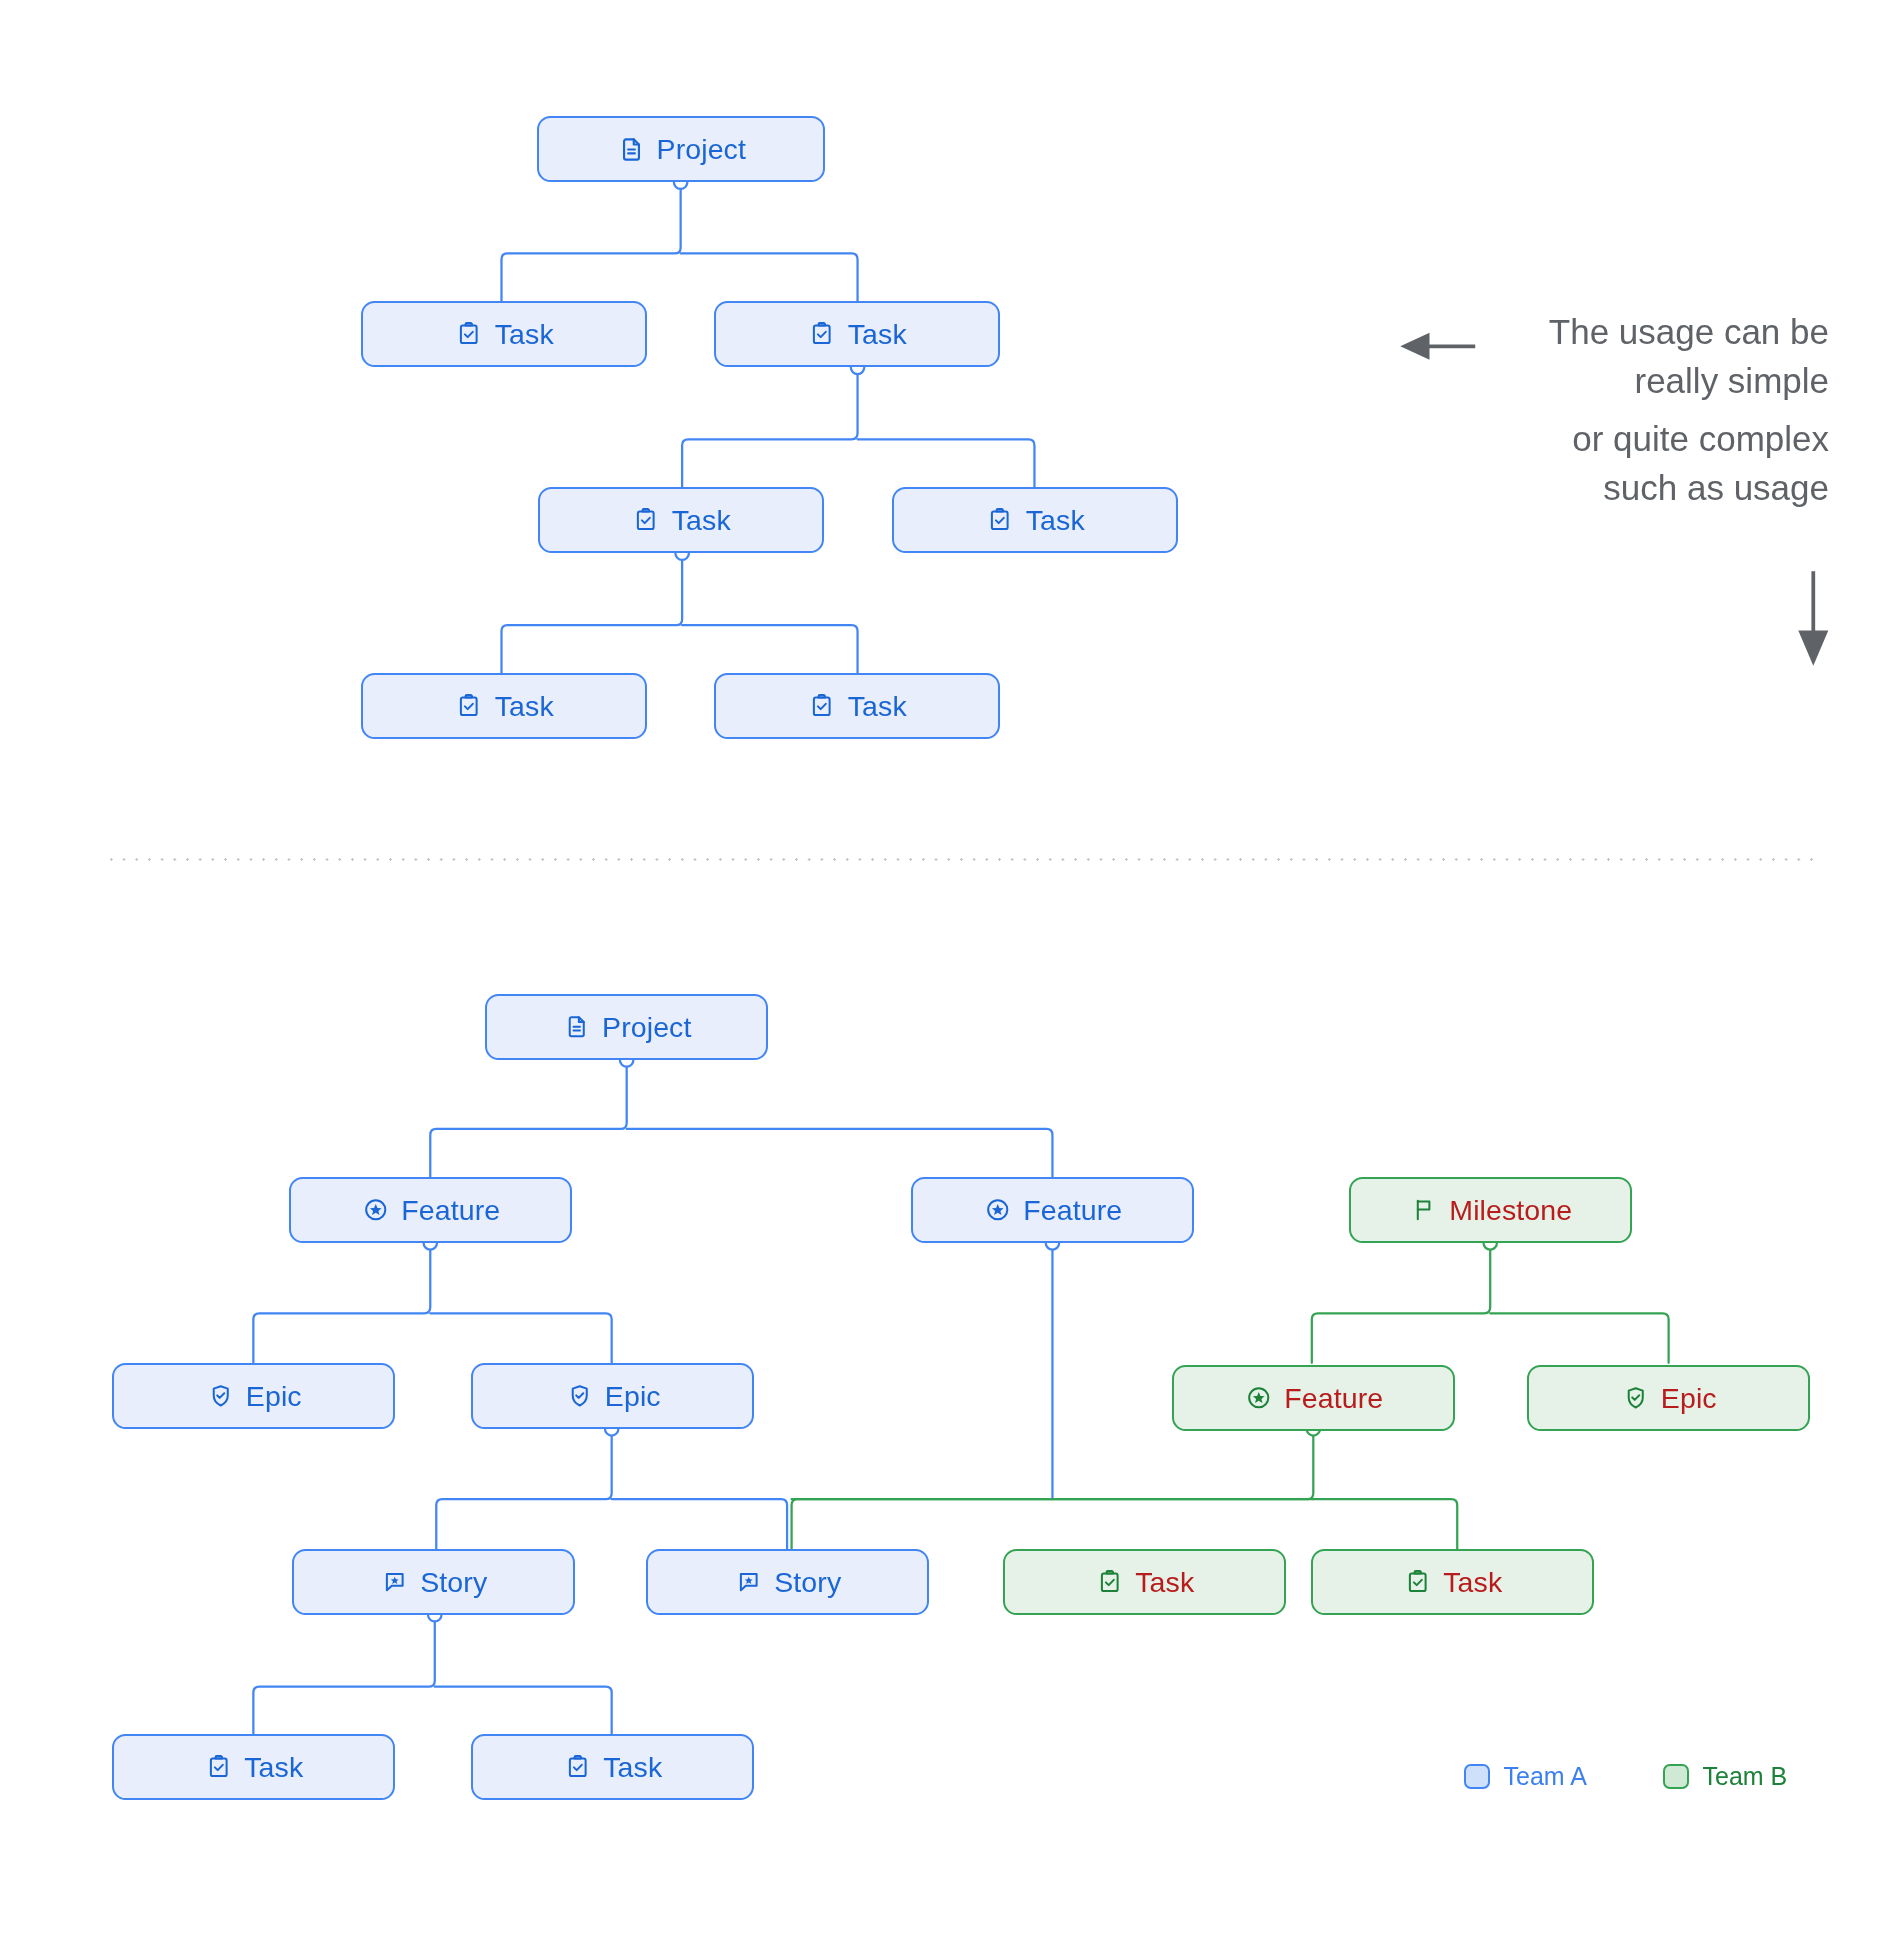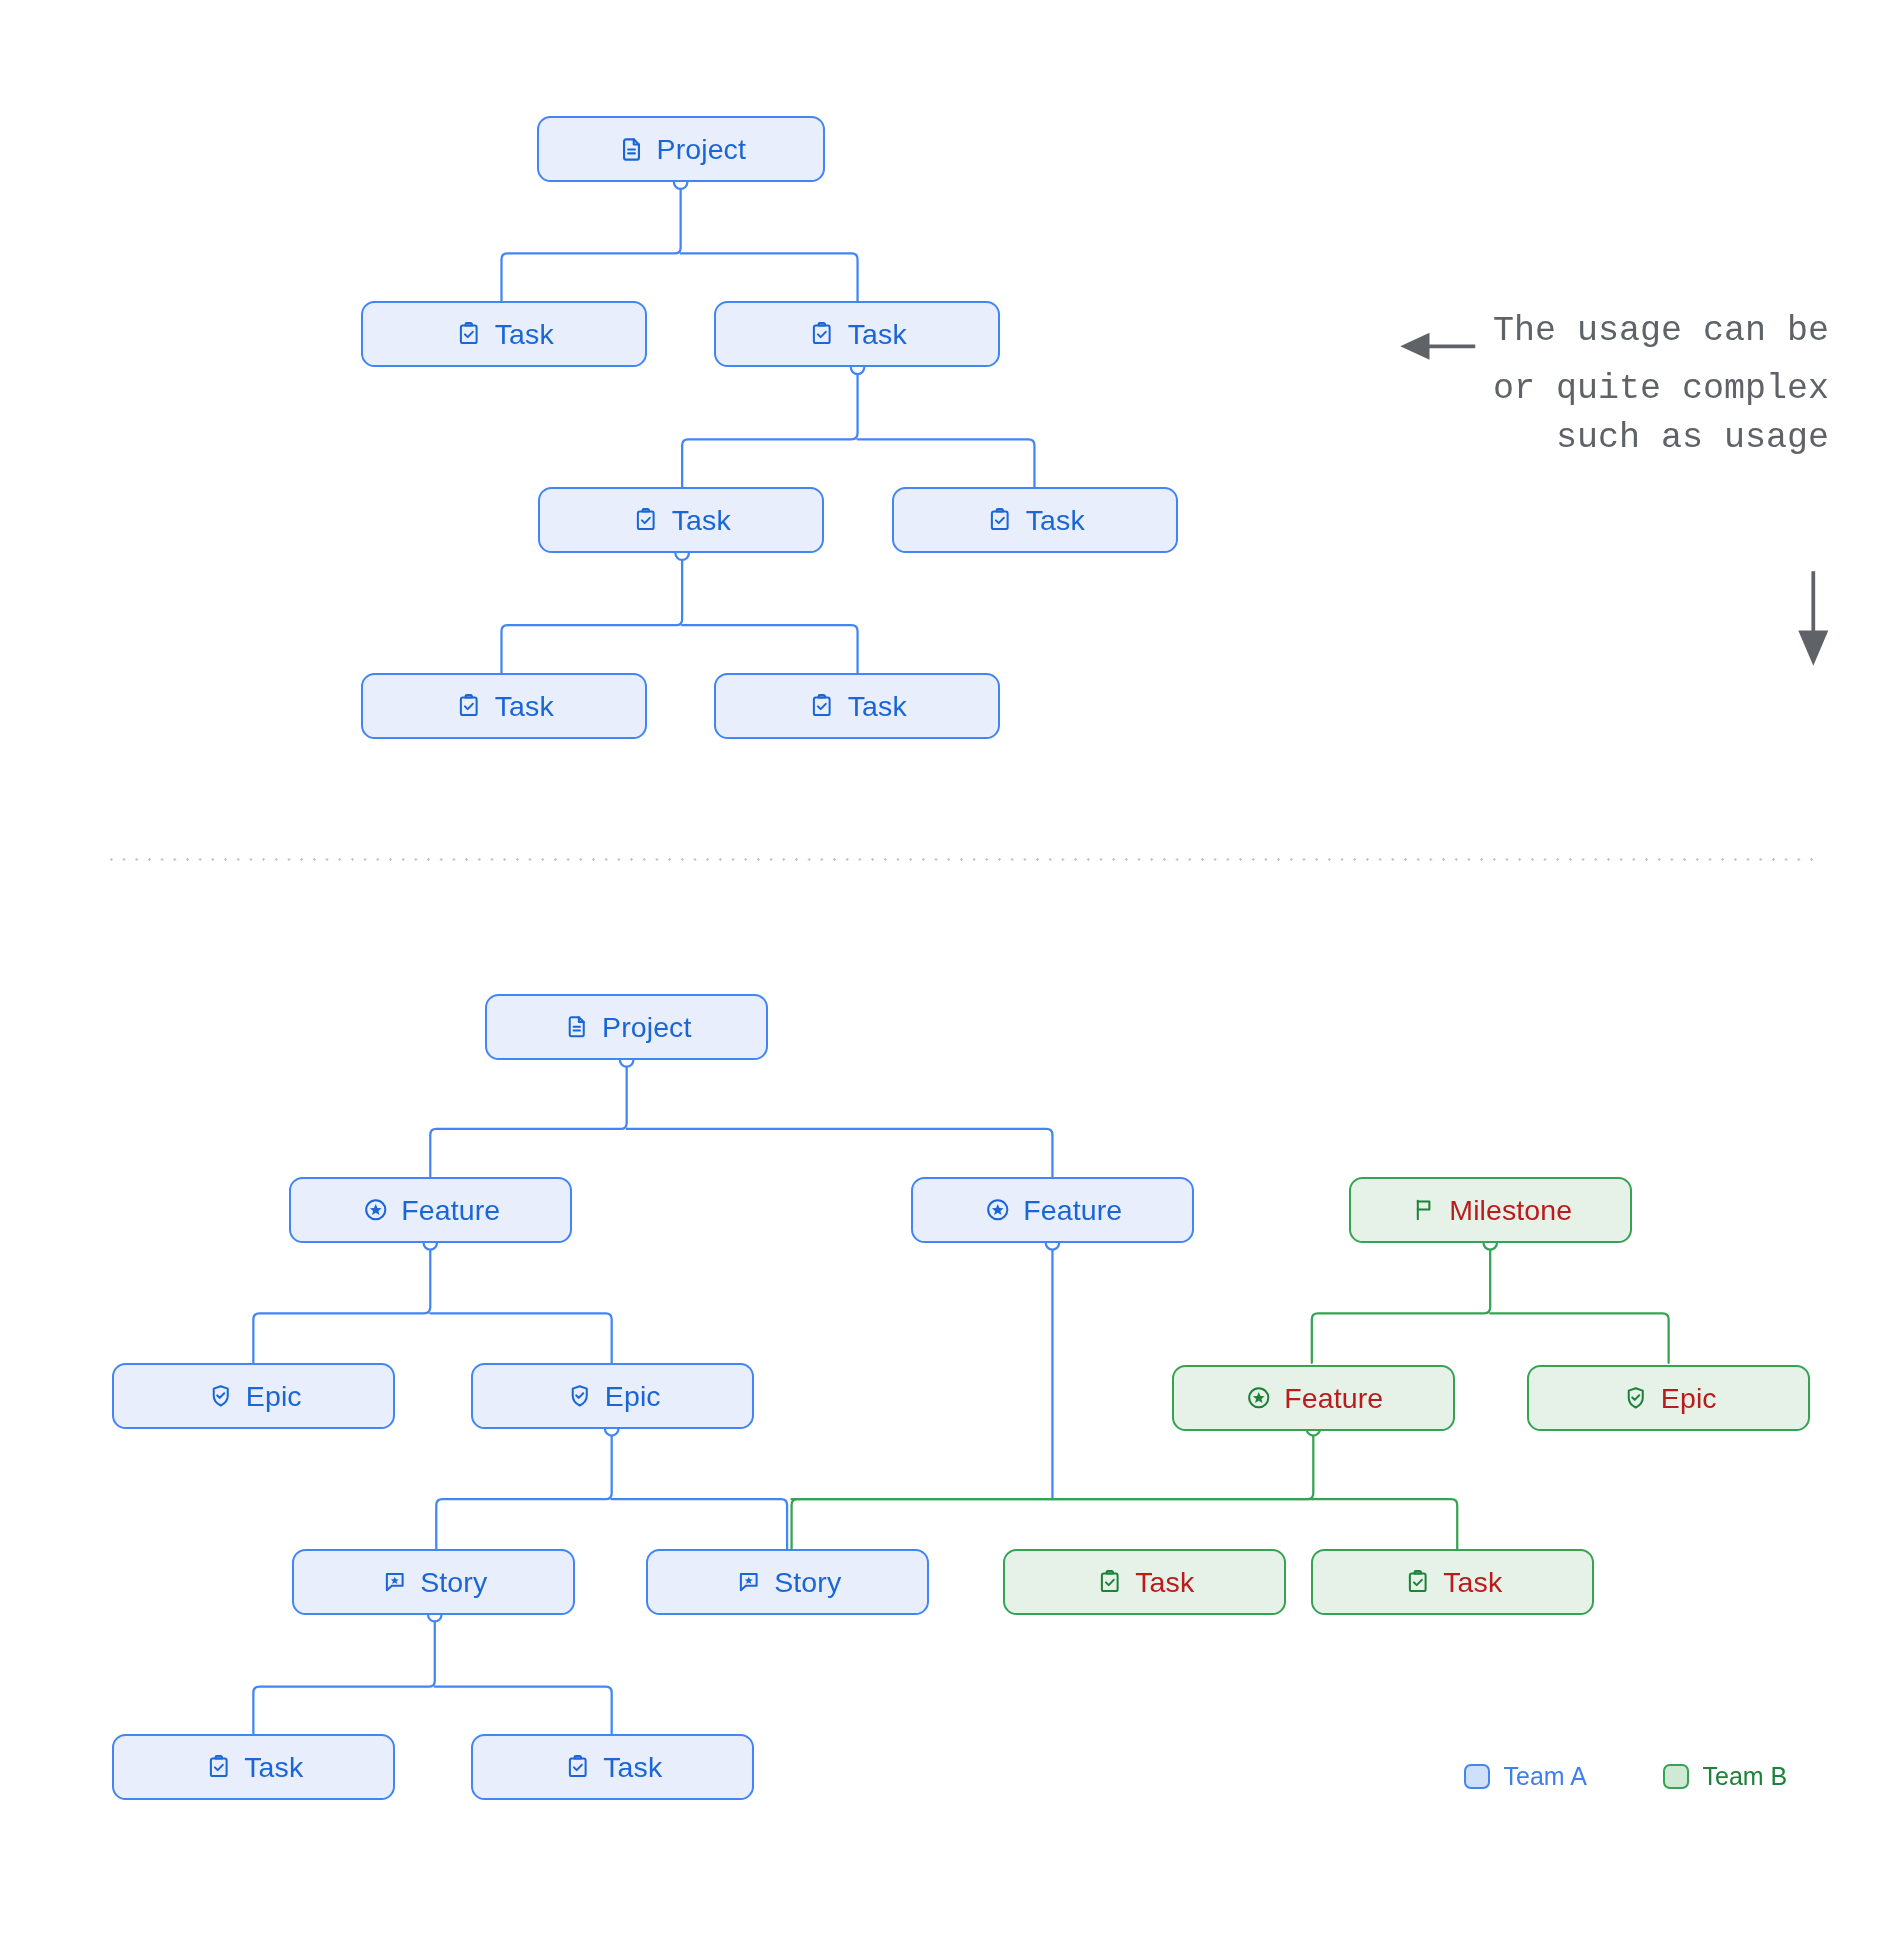--- a/index.html
+++ b/index.html
@@ -69,21 +69,20 @@
     position: absolute;
     left: 1484px;
     top: 307px;
     width: 345px;
     text-align: right;
     color: #5f6368;
     font-size: 35px;
     line-height: 1.40;
     font-weight: 400;
     z-index: 4;
-    font-family: Liberation Mono, monospace;
   }
   #annotation .line { display: block; }
   #annotation .gap { display: block; height: 9px; }
 
   .legend {
     position: absolute;
     display: flex;
     align-items: center;
     gap: 14px;
     font-size: 25px;
@@ -266,20 +265,21 @@
       <polygon points="1868,462 1907,444 1907,480" fill="#5f6368"></polygon>
     </g>
     <g>
       <line x1="2419" y1="762" x2="2419" y2="845" stroke="#5f6368" stroke-width="5"></line>
       <polygon points="2419,888 2399,841 2439,841" fill="#5f6368"></polygon>
     </g>
   </svg>
 
   <div id="annotation">
     <span class="line">The usage can be</span>
+    <span class="line">really simple</span>
     <span class="gap"></span>
     <span class="line">or quite complex</span>
     <span class="line">such as usage</span>
   </div>
 
   <div class="node team-a" style="left:485px;top:994px;width:283px;height:66px;">
     <span class="glyph">
       <svg width="25.5" height="25.5" viewBox="0 0 24 24" fill="none" stroke="#1a66d6" stroke-width="1.9" stroke-linecap="round" stroke-linejoin="round">
         <path d="M14 3H7a1.6 1.6 0 0 0-1.6 1.6v14.8A1.6 1.6 0 0 0 7 21h10a1.6 1.6 0 0 0 1.6-1.6V7.6z"></path>
         <path d="M14 3v4.6h4.6"></path>

